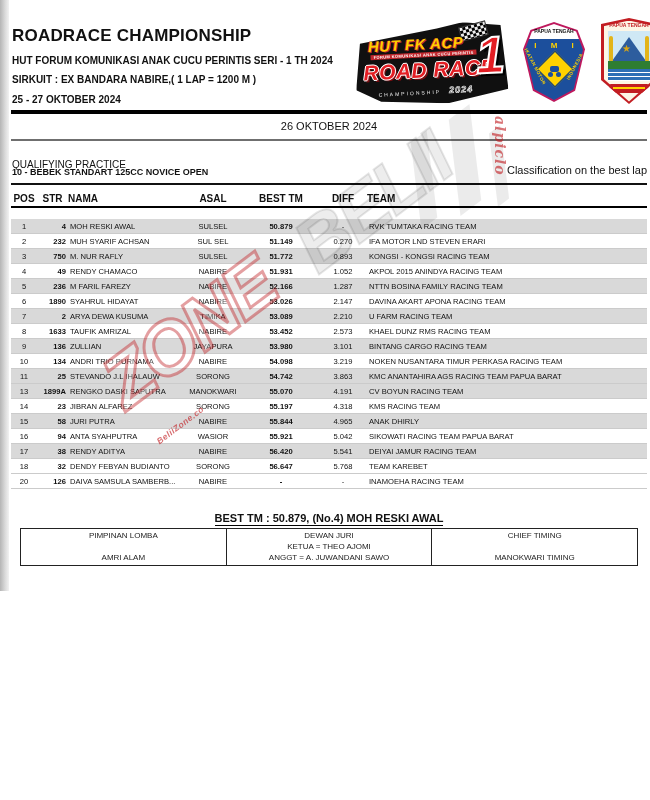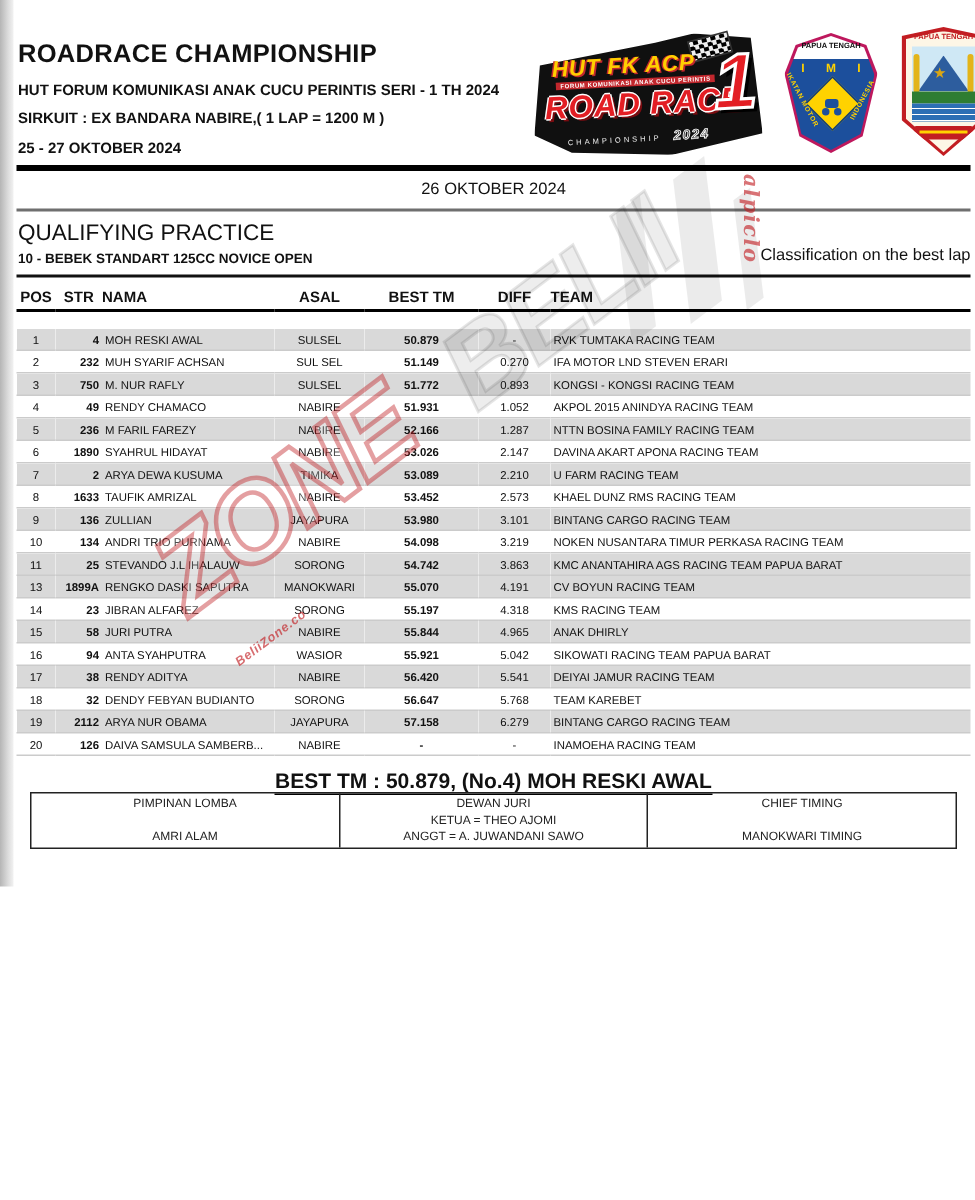--- a/index.html
+++ b/index.html
@@ -12,21 +12,21 @@
   
   .hdr-title{position:absolute;left:1px;top:26px;font-size:17px;font-weight:800;letter-spacing:.2px;}
   .hdr-sub1{position:absolute;left:1px;top:55px;font-size:10px;font-weight:700;}
   .hdr-sub2{position:absolute;left:1px;top:74px;font-size:10px;font-weight:700;}
   .hdr-dates{position:absolute;left:1px;top:94px;font-size:10px;font-weight:700;}
   .bar-thick{position:absolute;left:0;top:110px;width:636px;height:4px;background:#000;}
 
   
   .sess-date{position:absolute;left:0;top:120px;width:636px;text-align:center;font-size:11px;}
   .rule-gray{position:absolute;left:0;top:139px;width:636px;height:2px;background:#6f6f6f;}
-  .sess-title{position:absolute;left:1px;top:147px;font-size:15px;}
+  .sess-title{position:absolute;left:1px;top:159px;font-size:10px;}
   .sess-cat{position:absolute;left:1px;top:167px;font-size:9px;font-weight:700;}
   .sess-note{position:absolute;right:0;top:164px;font-size:11px;}
   .rule-black{position:absolute;left:0;top:183px;width:636px;height:2px;background:#111;}
 
   
   table.results{position:absolute;left:0;top:191px;width:636px;border-collapse:collapse;table-layout:fixed;}
   table.results th{font-size:10px;font-weight:700;padding:0;height:15px;vertical-align:middle;
         border-bottom:2.5px solid #000;}
   table.results td{font-size:7.6px;padding:0 2px;height:14px;vertical-align:middle;
         white-space:nowrap;overflow:hidden;border-bottom:1px solid #cbcbcb;}
@@ -35,21 +35,21 @@
   .pos{text-align:center;}
   .str{text-align:right;font-weight:700;padding-right:4px;}
   .nama{text-align:left;padding-left:3px;}
   .asal{text-align:center;}
   .best{text-align:center;font-weight:700;}
   .diff{text-align:center;}
   .team{text-align:left;padding-left:4px;}
   th.pos,th.str{text-align:center;}
   th.nama,th.team{text-align:left;padding-left:3px;}
 
-  .best-line{position:absolute;left:0;top:512px;width:636px;text-align:center;font-size:14px;font-weight:700;}
+  .best-line{position:absolute;left:0;top:512px;width:636px;text-align:center;font-size:11px;font-weight:700;}
   .best-line span{border-bottom:1.6px solid #000;padding-bottom:1px;}
 
   
   .officials{position:absolute;left:9px;top:528px;width:616px;height:36px;display:flex;
         border:1.8px solid #222;}
   .off-cell{flex:1;display:flex;flex-direction:column;justify-content:space-between;
         text-align:center;font-size:8px;color:#222;padding:2px 0 2px 0;}
   .off-cell + .off-cell{border-left:1.8px solid #222;}
   .off-line{min-height:9px;line-height:10px;}
 
@@ -359,29 +359,20 @@
           </tr>
           <tr>
             <td class="pos">18</td>
             <td class="str">32</td>
             <td class="nama">DENDY FEBYAN BUDIANTO</td>
             <td class="asal">SORONG</td>
             <td class="best">56.647</td>
             <td class="diff">5.768</td>
             <td class="team">TEAM KAREBET</td>
           </tr>
-          <tr class="shade">
-            <td class="pos">19</td>
-            <td class="str">2112</td>
-            <td class="nama">ARYA NUR OBAMA</td>
-            <td class="asal">JAYAPURA</td>
-            <td class="best">57.158</td>
-            <td class="diff">6.279</td>
-            <td class="team">BINTANG CARGO RACING TEAM</td>
-          </tr>
           <tr>
             <td class="pos">20</td>
             <td class="str">126</td>
             <td class="nama">DAIVA SAMSULA SAMBERB...</td>
             <td class="asal">NABIRE</td>
             <td class="best">-</td>
             <td class="diff">-</td>
             <td class="team">INAMOEHA RACING TEAM</td>
           </tr>
         </tbody>

